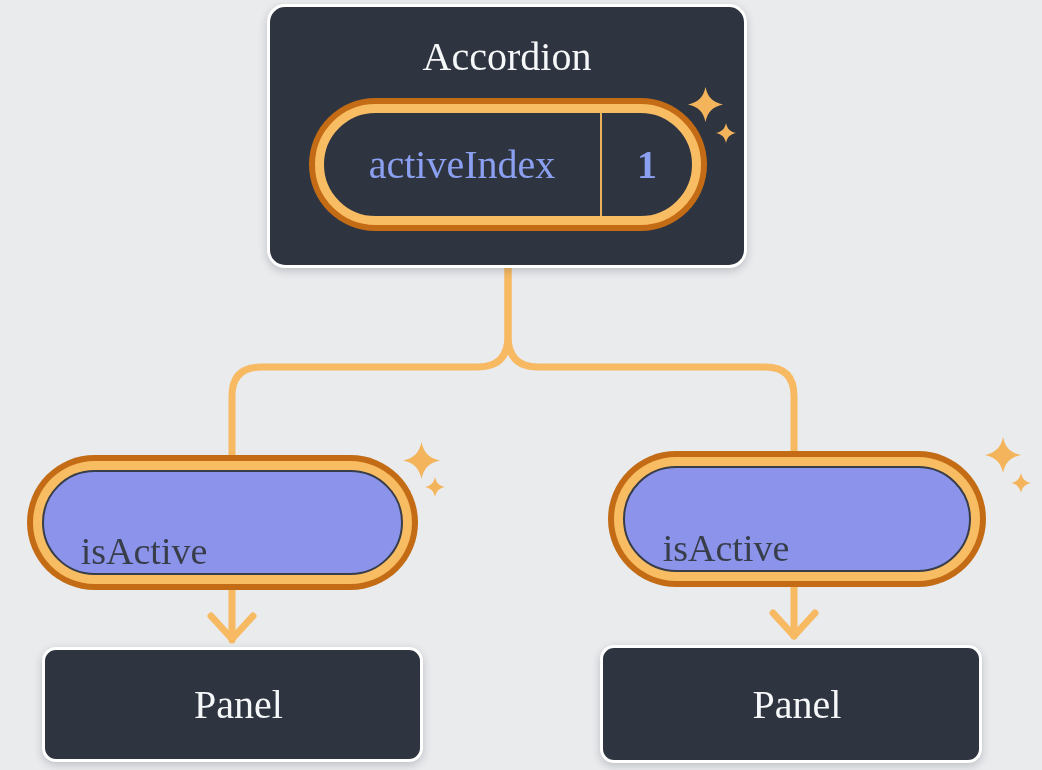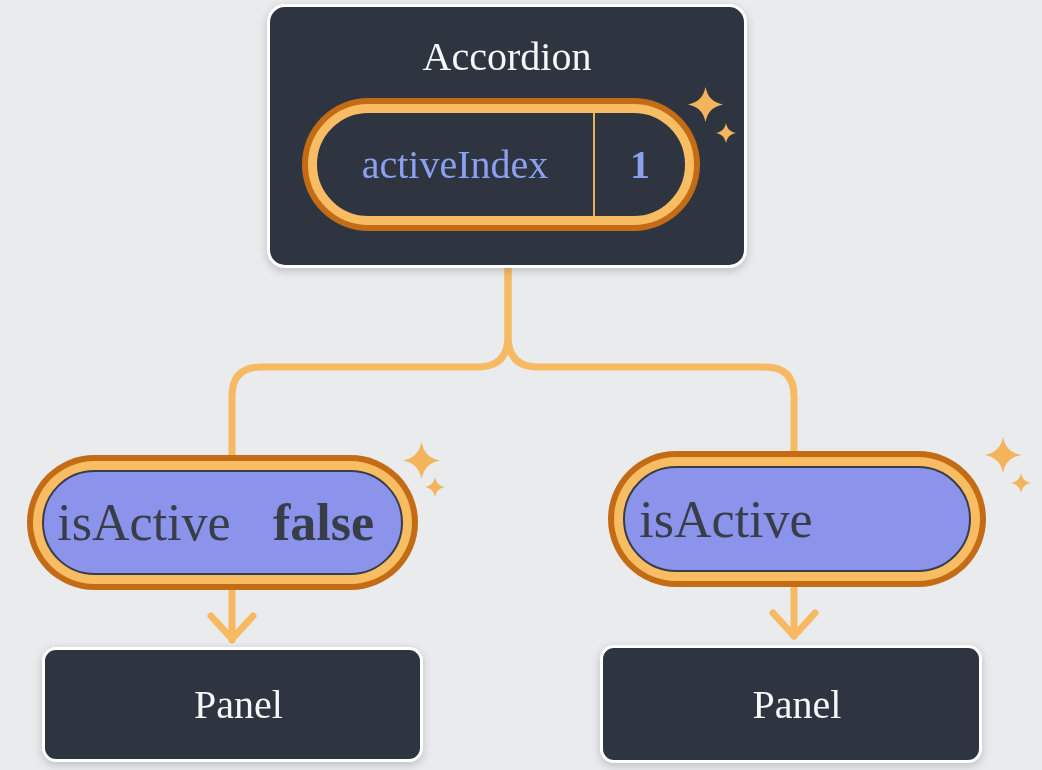--- a/index.html
+++ b/index.html
@@ -46,21 +46,21 @@
     font-size: 40px; font-weight: 500;
     color: var(--text_light, #f5f7f9);
     padding-left: 12px;
   }
   #panel-left  { left: 42px;  top: 647px; width: 381px; height: 115px; }
   #panel-right { left: 600px; top: 645px; width: 382px; height: 118px; }
 
   
   .state-pill {
     position: absolute;
-    left: 308px; top: 104px; width: 386px; height: 121px;
+    left: 315px; top: 104px; width: 386px; height: 121px;
     background: var(--card_bg, #2f3540);
     border: 9px solid var(--accent_orange_light, #f8bc63);
     box-shadow: 0 0 0 6px var(--accent_orange_dark, #c36c15);
     border-radius: 999px;
     display: flex; align-items: stretch;
     z-index: 2;
     font-size: 40px;
     color: var(--text_purple, #8ca0f2);
   }
   .pill-cell { display: flex; align-items: center; justify-content: center; }
@@ -69,23 +69,23 @@
   .state-value-cell { width: 90px; font-weight: 700; }
 
   
   .prop-pill {
     position: absolute;
     background: var(--pill_purple, #8b93ea);
     border: 2.5px solid var(--text_dark, #373d49);
     border-radius: 999px;
     box-shadow: 0 0 0 9px var(--accent_orange_light, #f8bc63),
                 0 0 0 15px var(--accent_orange_dark, #c36c15);
-    display: flex; align-items: center;
+    display: flex; align-items: flex-end;
     z-index: 2;
-    font-size: 52px;
+    font-size: 38px;
     color: var(--text_dark, #373d49);
   }
   #prop-left  { left: 42px;  top: 470px; width: 361px; height: 105px; }
   #prop-right { left: 623px; top: 466px; width: 348px; height: 106px; }
   .prop-divider { width: 2px; background: var(--text_dark, #373d49); }
   .prop-value-cell { flex: 1; font-weight: 700; }
   #prop-left  .prop-label-cell { width: 200px; }
   #prop-right .prop-label-cell { width: 202px; }
 
   
@@ -116,21 +116,20 @@
 
   <div class="state-pill">
     <div class="pill-cell state-label-cell">activeIndex</div>
     <div class="state-divider"></div>
     <div class="pill-cell state-value-cell">1</div>
   </div>
 
   <div class="prop-pill" id="prop-left">
     <div class="pill-cell prop-label-cell">isActive</div>
     <div class="prop-divider"></div>
-    <div class="pill-cell prop-value-cell">false</div>
   </div>
 
   <div class="prop-pill" id="prop-right">
     <div class="pill-cell prop-label-cell">isActive</div>
     <div class="prop-divider"></div>
   </div>
 
   <div class="card panel-card" id="panel-left">Panel</div>
   <div class="card panel-card" id="panel-right">Panel</div>
 

